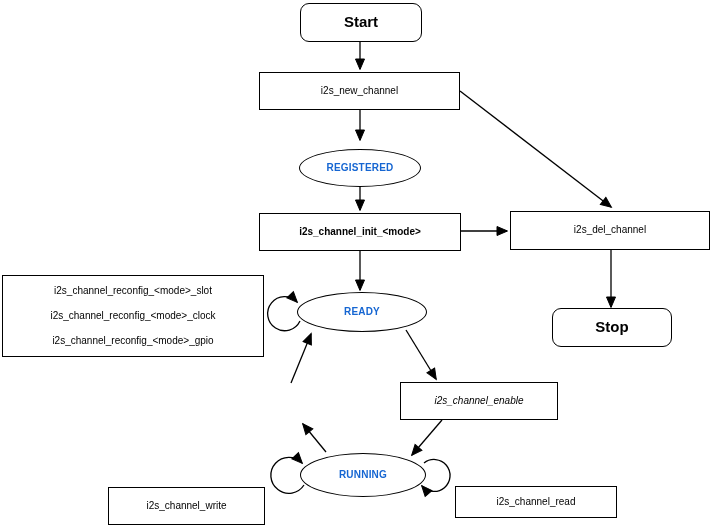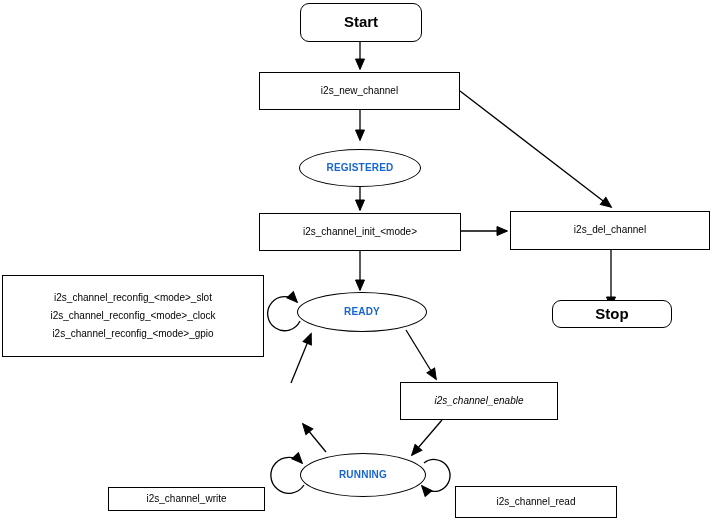--- a/index.html
+++ b/index.html
@@ -61,52 +61,52 @@
   </div>
 
   <div class="node" style="left:259px;top:72px;width:201px;height:38px;">
     <span>i2s_new_channel</span>
   </div>
 
   <div class="node ellipse state" style="left:299px;top:149px;width:122px;height:38px;">
     <span>REGISTERED</span>
   </div>
 
-  <div class="node" style="left:259px;top:213px;width:202px;height:38px;">
+  <div class="node" style="left:259px;top:213px;width:202px;height:38px;font-weight:bold;">
     <span>i2s_channel_init_&lt;mode&gt;</span>
   </div>
 
   <div class="node" style="left:510px;top:211px;width:200px;height:39px;">
     <span>i2s_del_channel</span>
   </div>
 
-  <div class="node rounded" style="left:552px;top:300px;width:120px;height:28px;">
+  <div class="node rounded" style="left:552px;top:308px;width:120px;height:39px;">
     <span>Stop</span>
   </div>
 
-  <div class="node multiline" style="left:2px;top:275px;width:262px;height:82px;">
+  <div class="node multiline" style="left:2px;top:275px;width:262px;height:82px;gap:7px;">
     <span>i2s_channel_reconfig_&lt;mode&gt;_slot</span>
     <span>i2s_channel_reconfig_&lt;mode&gt;_clock</span>
     <span>i2s_channel_reconfig_&lt;mode&gt;_gpio</span>
   </div>
 
   <div class="node ellipse state" style="left:297px;top:292px;width:130px;height:40px;text-align:center;">
     <span>READY</span>
   </div>
 
 
   <div class="node" style="left:400px;top:382px;width:158px;height:38px;font-style:italic;">
     <span>i2s_channel_enable</span>
   </div>
 
   <div class="node ellipse state" style="left:300px;top:453px;width:126px;height:44px;">
     <span>RUNNING</span>
   </div>
 
-  <div class="node" style="left:108px;top:487px;width:157px;height:24px;">
+  <div class="node" style="left:108px;top:487px;width:157px;height:38px;">
     <span>i2s_channel_write</span>
   </div>
 
   <div class="node" style="left:455px;top:486px;width:162px;height:32px;">
     <span>i2s_channel_read</span>
   </div>
 
 </div>
 
 </body></html>

